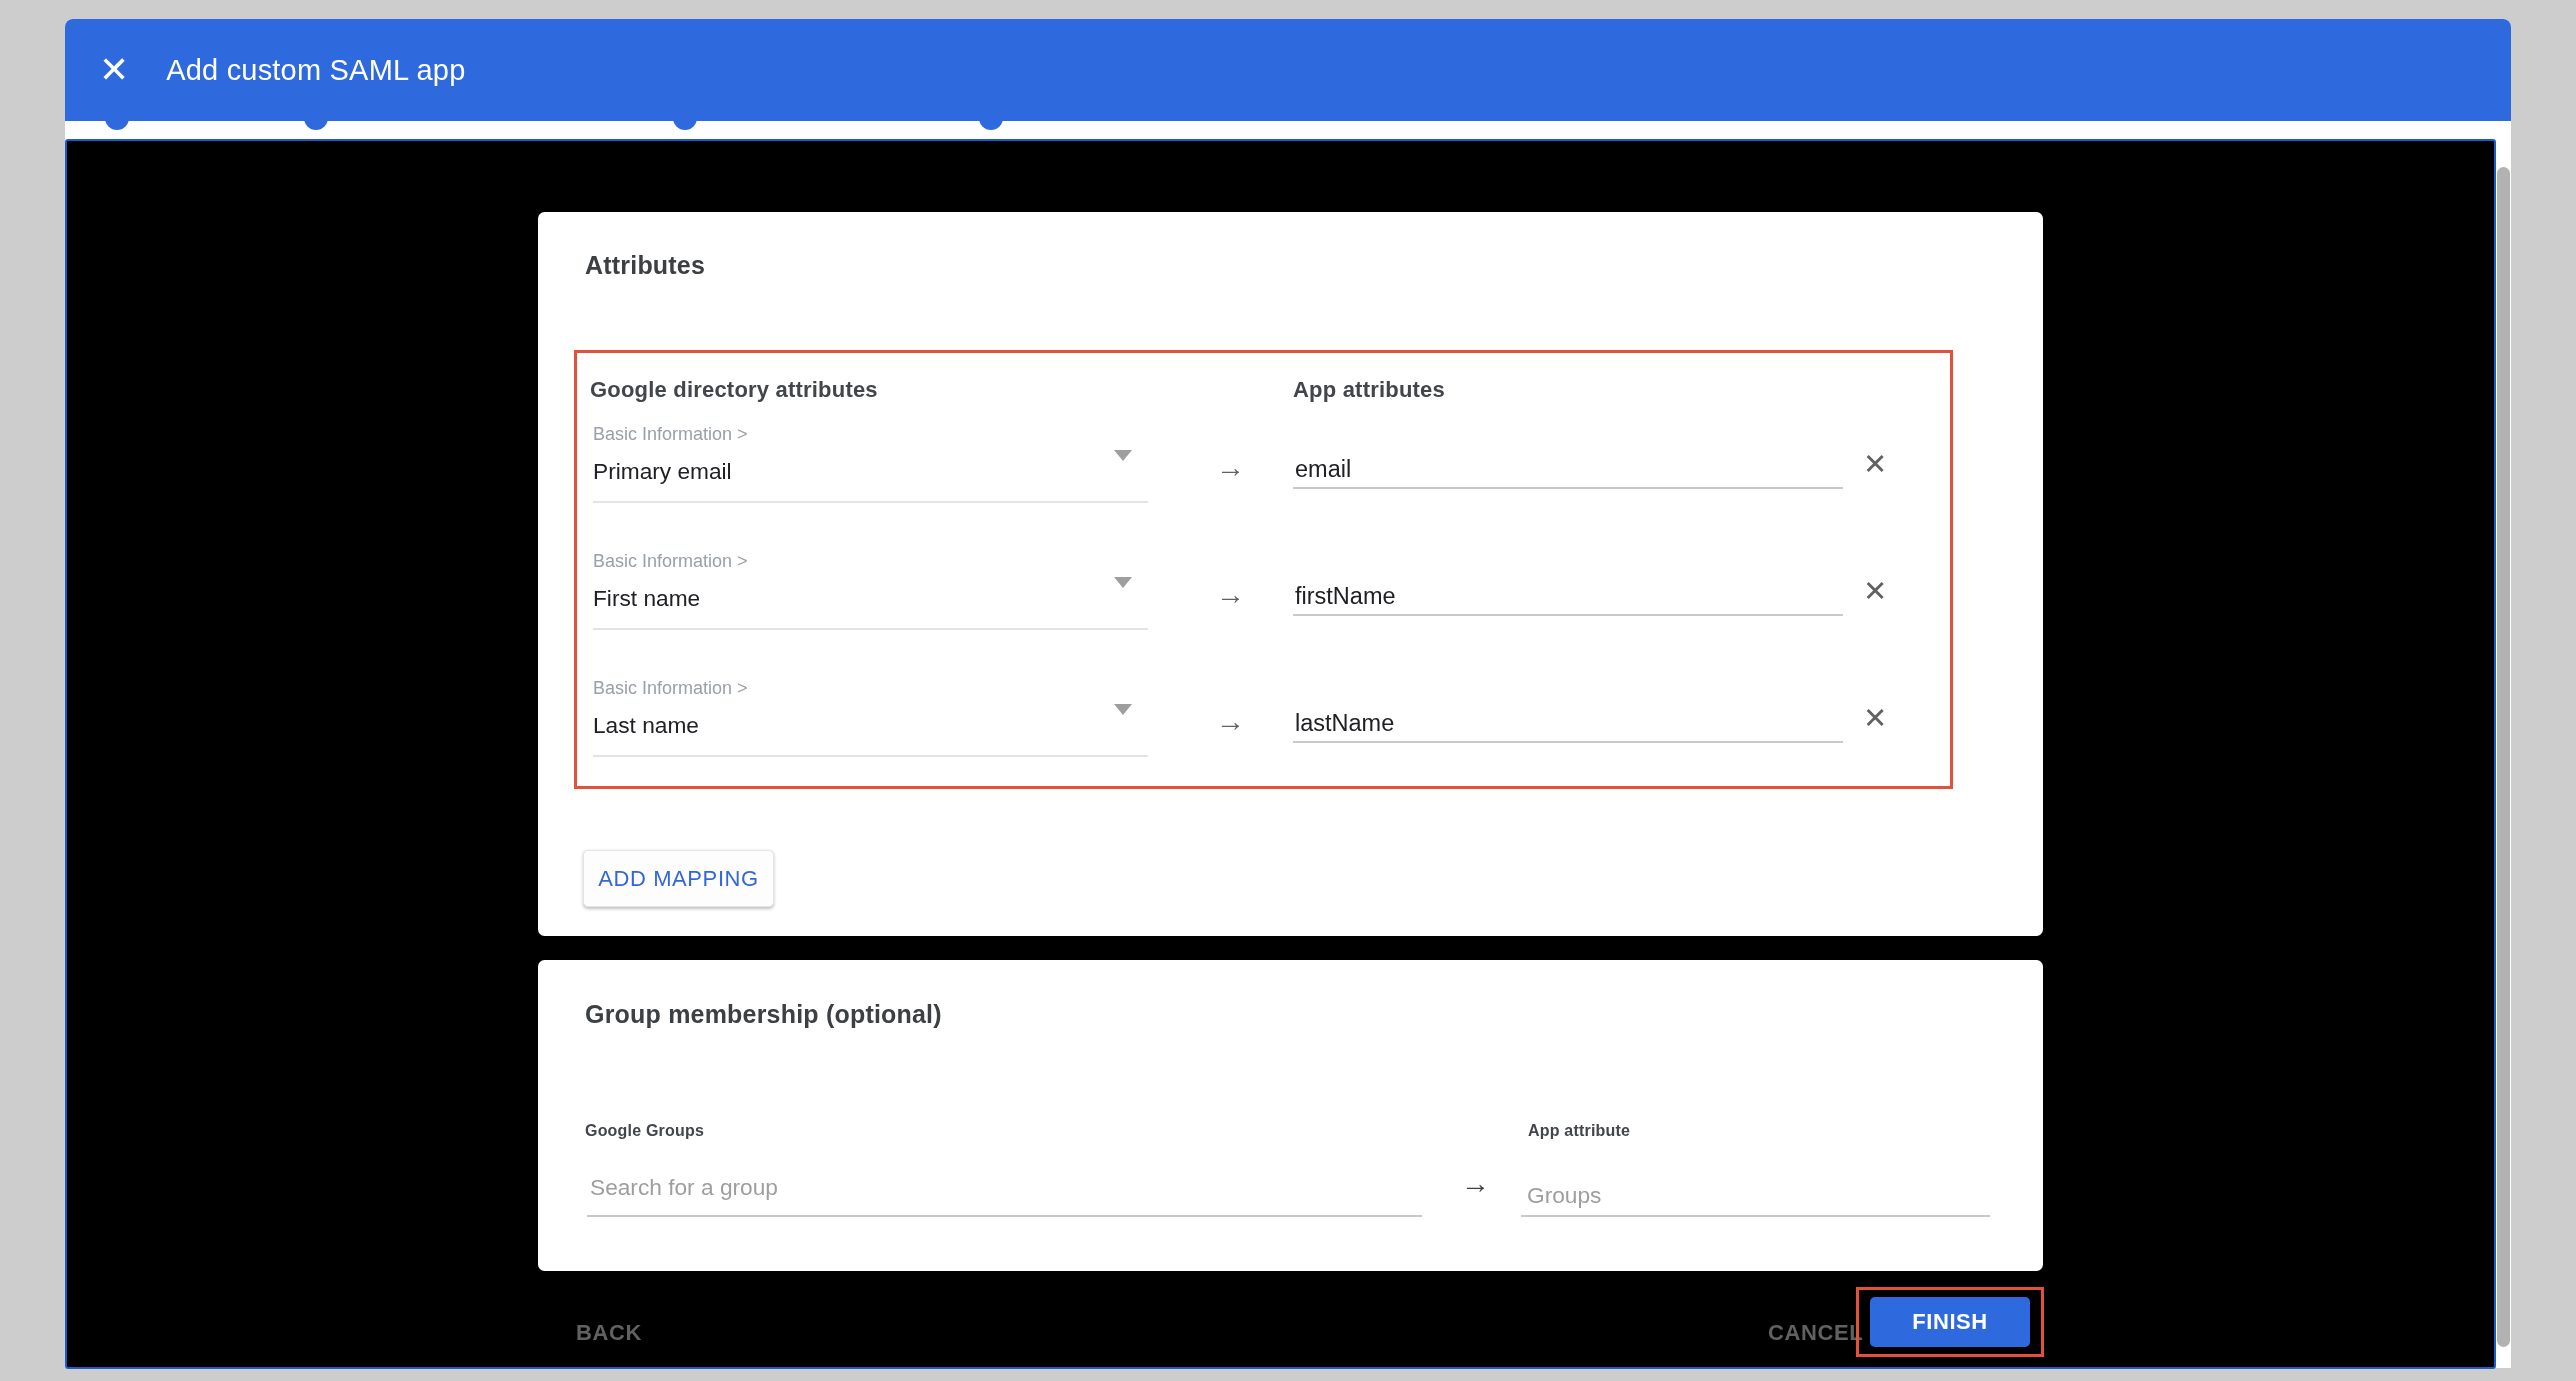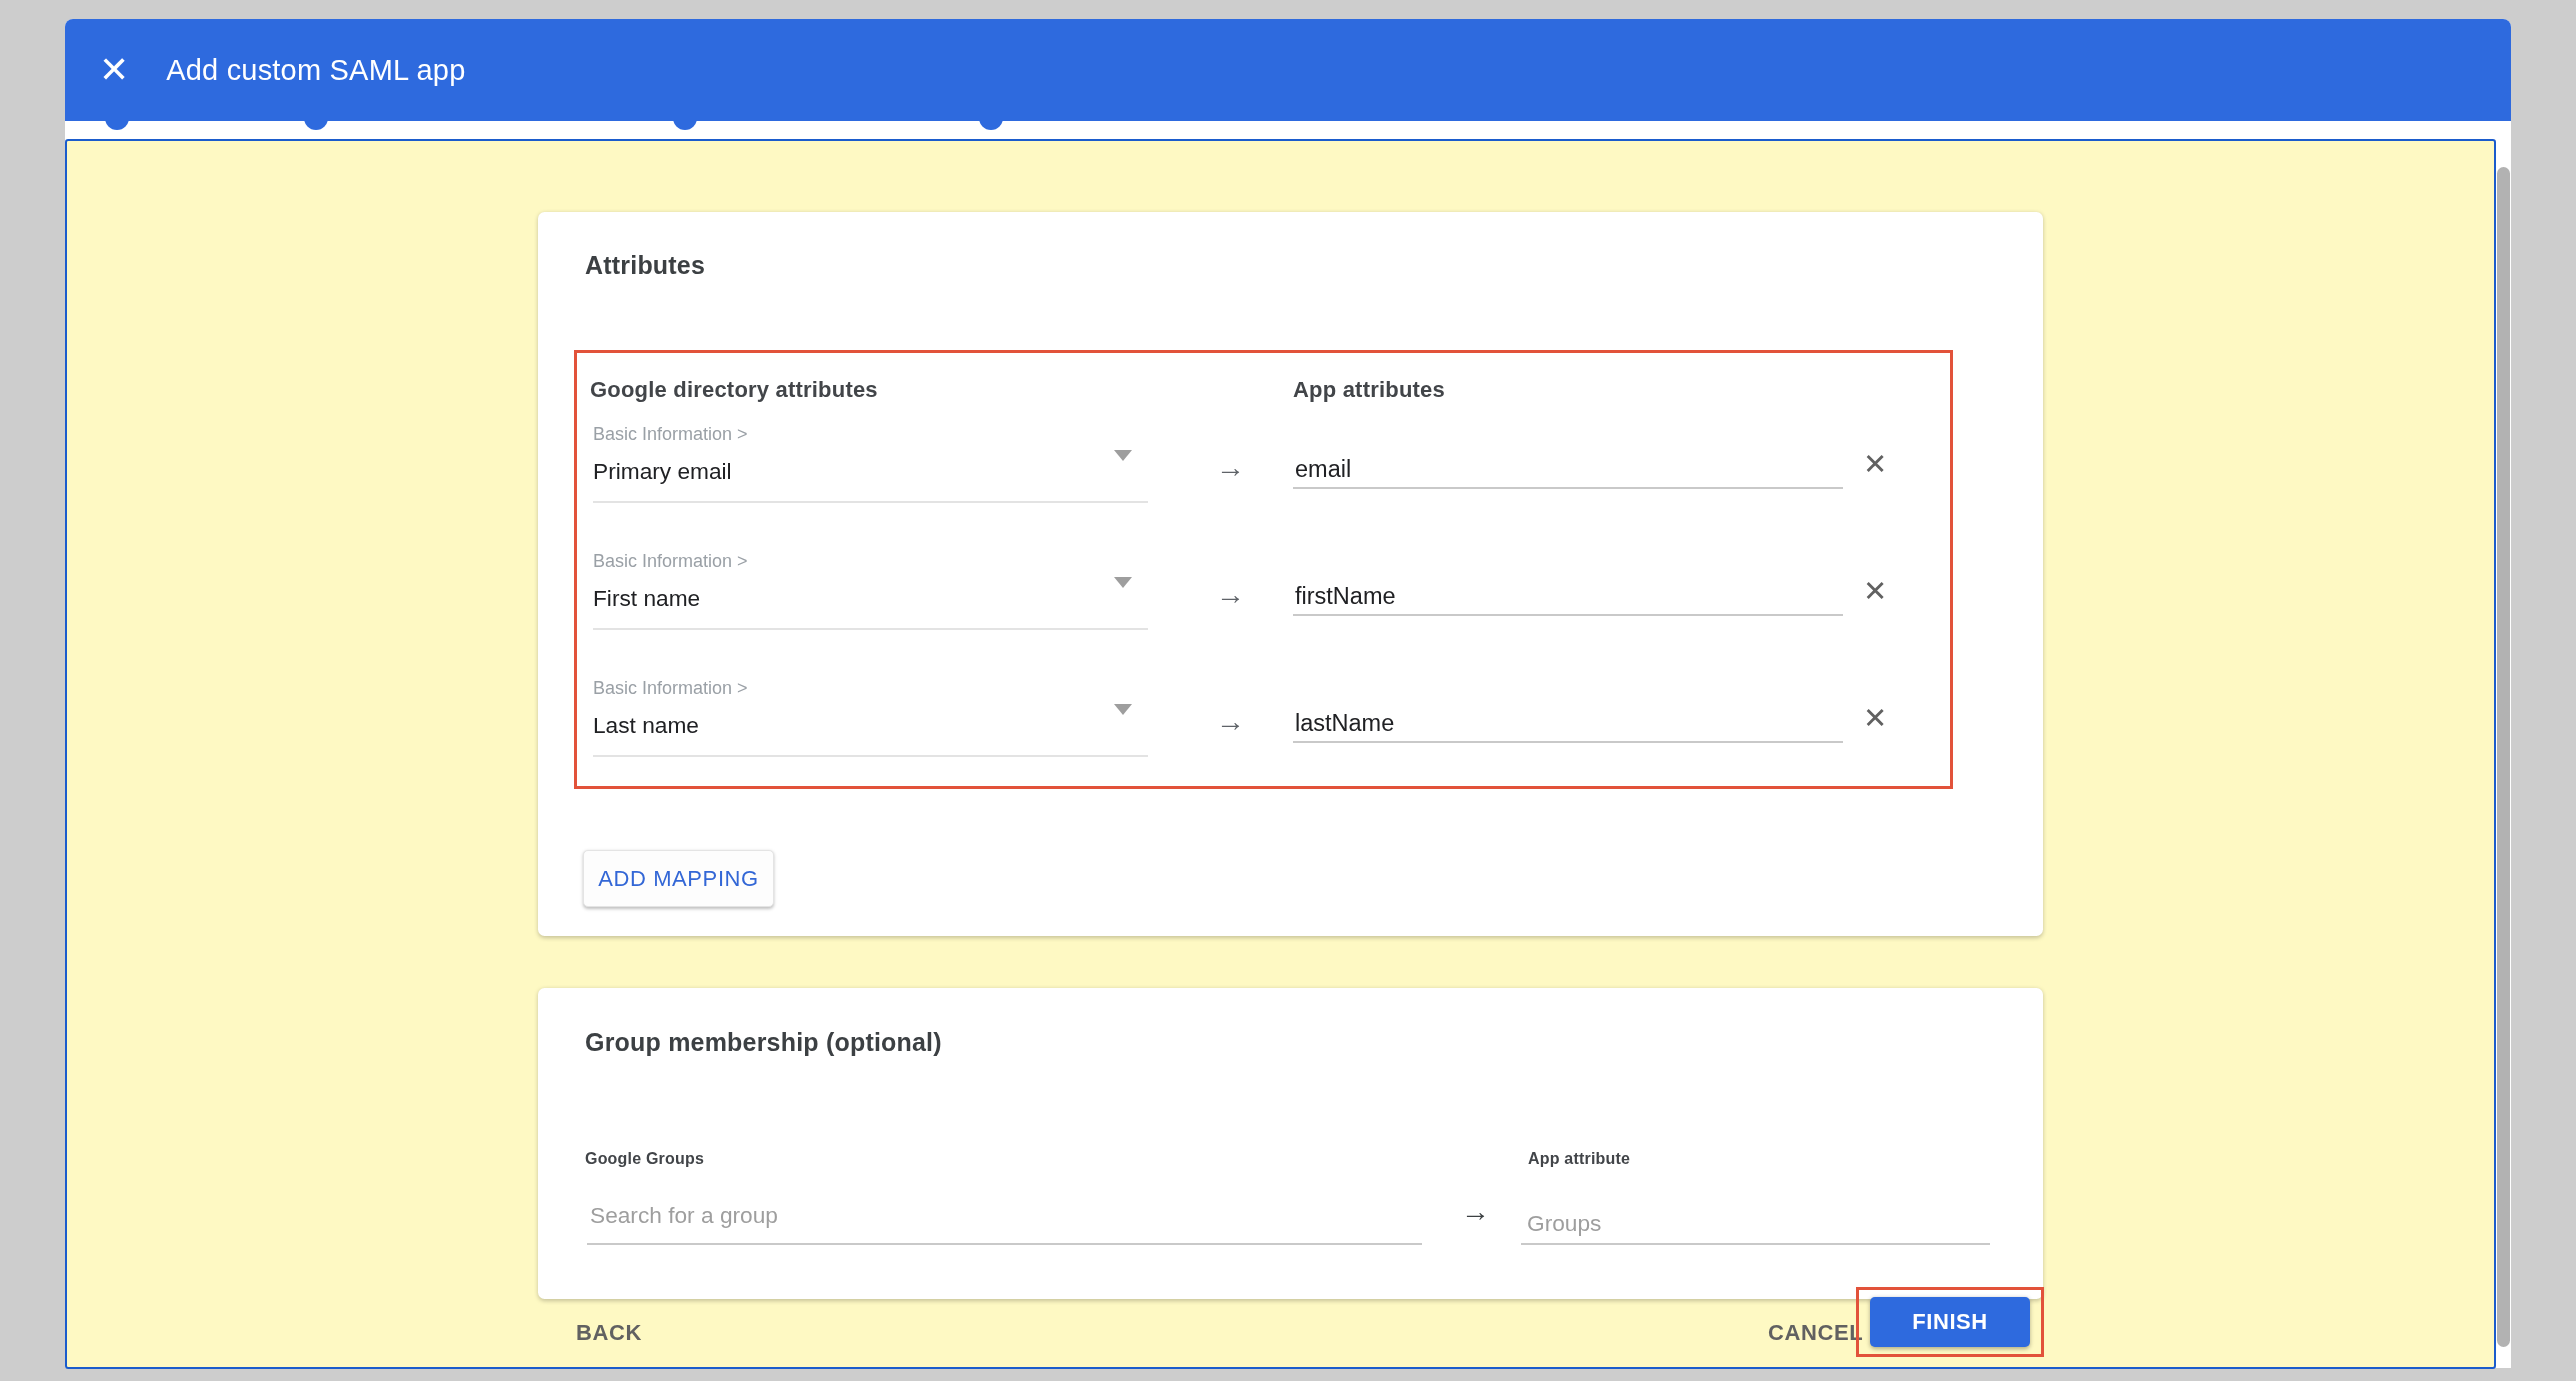--- a/index.html
+++ b/index.html
@@ -10,26 +10,26 @@
     -webkit-font-smoothing:antialiased;
   }
   .dialog{position:absolute;left:65px;top:19.4px;width:2446px;height:1349px;background:#ffffff;border-radius:8px 8px 0 0;}
   .appbar{position:absolute;left:0;top:0;width:100%;height:102px;background:#2e6ade;border-radius:8px 8px 0 0;display:flex;align-items:center;}
   .appbar .close{margin-left:34px;color:#ffffff;font-size:36px;font-weight:400;line-height:1;cursor:pointer;}
   .appbar .title{margin-left:37px;color:#ffffff;font-size:29px;letter-spacing:0.2px;}
   .strip{position:absolute;left:0;top:102px;width:100%;height:18px;background:#ffffff;overflow:hidden;}
   .dot{position:absolute;top:-15.4px;width:24px;height:24px;border-radius:50%;background:#2e6ade;}
   .content{
     position:absolute;left:0;top:120px;width:2431px;height:1230px;box-sizing:border-box;
-    border:2.4px solid #1b5ccc;border-radius:3.2px;background:#fef9c3;
+    border:2.4px solid #1b5ccc;border-radius:3.2px;background:#000000;
   }
   .scroll-thumb{position:absolute;left:2432px;top:148px;width:13px;height:1180px;border-radius:7.3px;background:#b2b2b2;}
   .card{position:absolute;left:471px;width:1505px;background:#ffffff;border-radius:6.5px;box-shadow:0 1.6px 4px rgba(0,0,0,.22);}
   #card-attributes{top:71px;height:724px;}
-  #card-groups{top:819px;height:311px;margin-top:28px;}
+  #card-groups{top:819px;height:311px;}
   .card-title{position:absolute;left:47px;color:#3c4043;font-size:25px;font-weight:700;letter-spacing:0.2px;}
   .card-desc{position:absolute;left:47px;color:#757575;font-size:22.7px;}
   .link{color:#3b78e7;cursor:pointer;}
   .redbox{position:absolute;left:36px;top:138px;width:1379px;height:439px;box-sizing:border-box;border:3.2px solid #e2523a;padding-left:48px;}
   .col-hdr{position:absolute;top:24px;color:#424549;font-size:22px;font-weight:700;letter-spacing:0.2px;}
   .map-row{position:absolute;left:0;width:100%;height:121px;}
   .row-cat{position:absolute;left:16px;top:0;color:#9aa0a6;font-size:18px;}
   .row-field{position:absolute;left:16px;top:34px;color:#202124;font-size:22.7px;}
   .row-underline-l{position:absolute;left:16px;top:77px;width:555px;height:1.6px;background:#e3e3e3;}
   .caret{position:absolute;left:537px;top:26px;width:0;height:0;border-left:9px solid transparent;border-right:9px solid transparent;border-top:11.3px solid #9e9e9e;cursor:pointer;}

